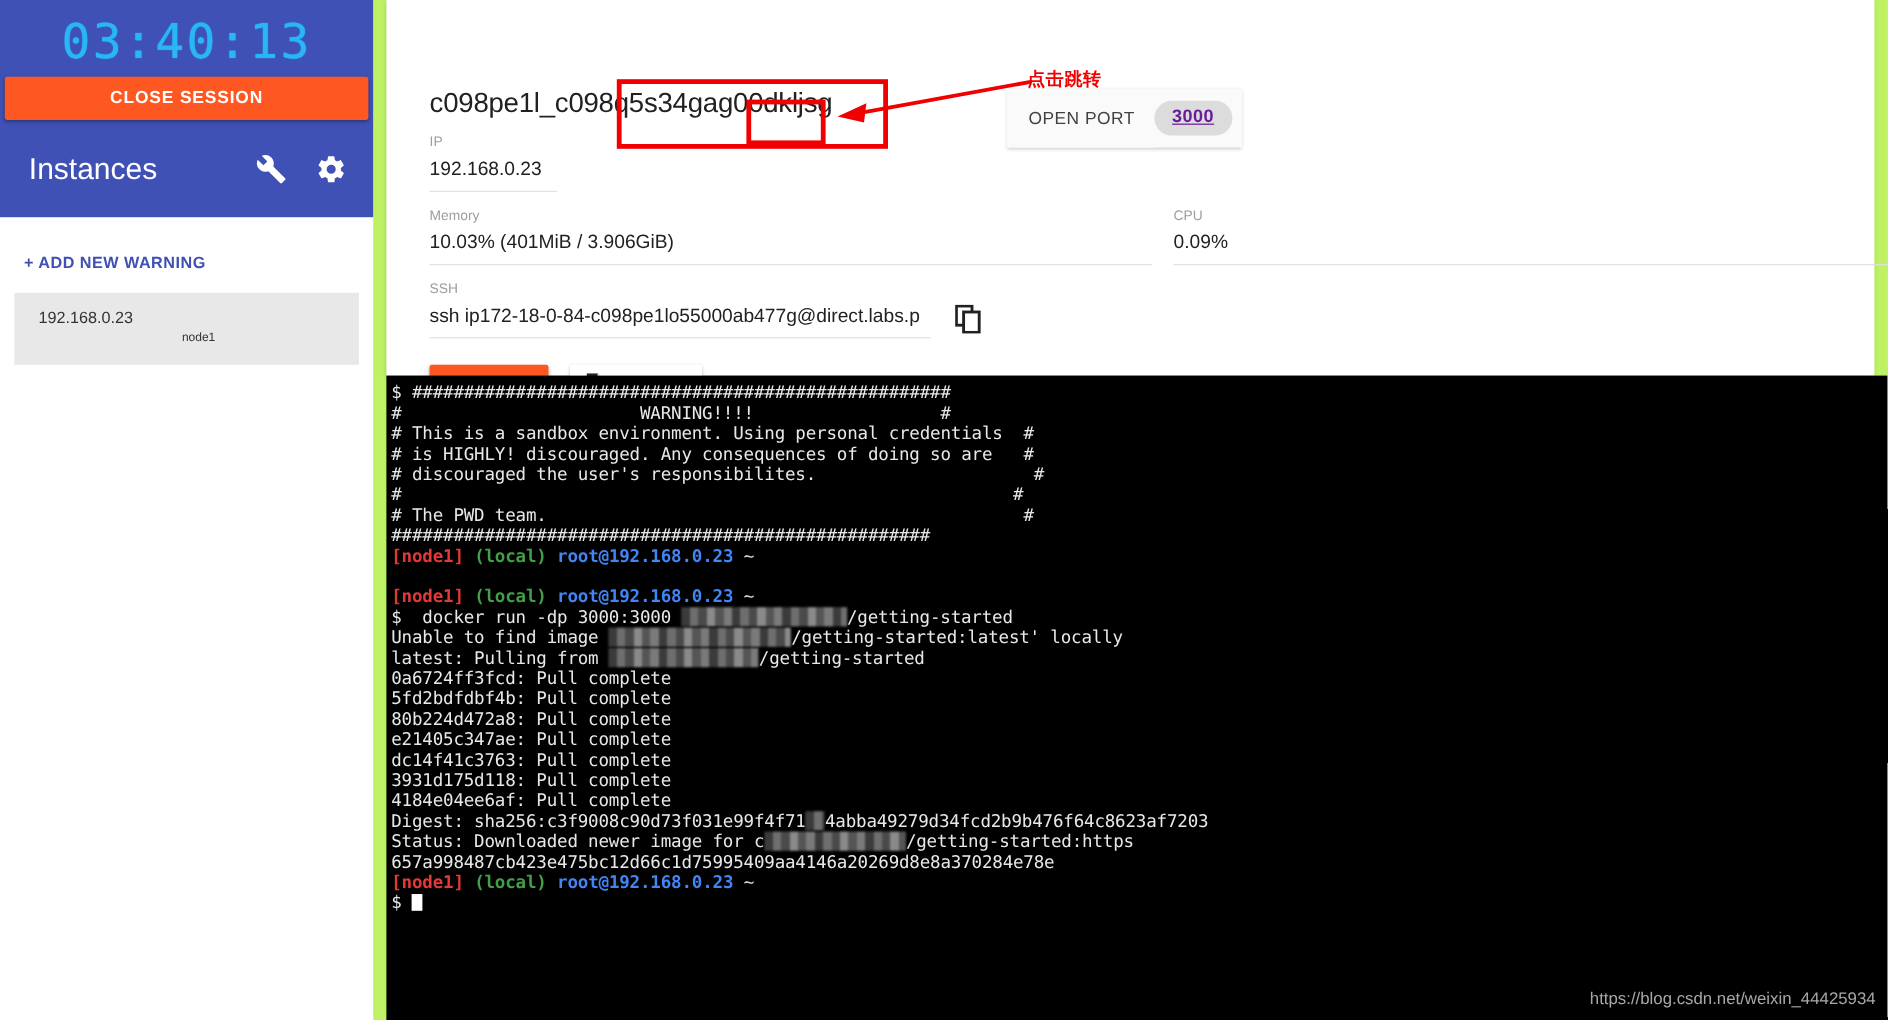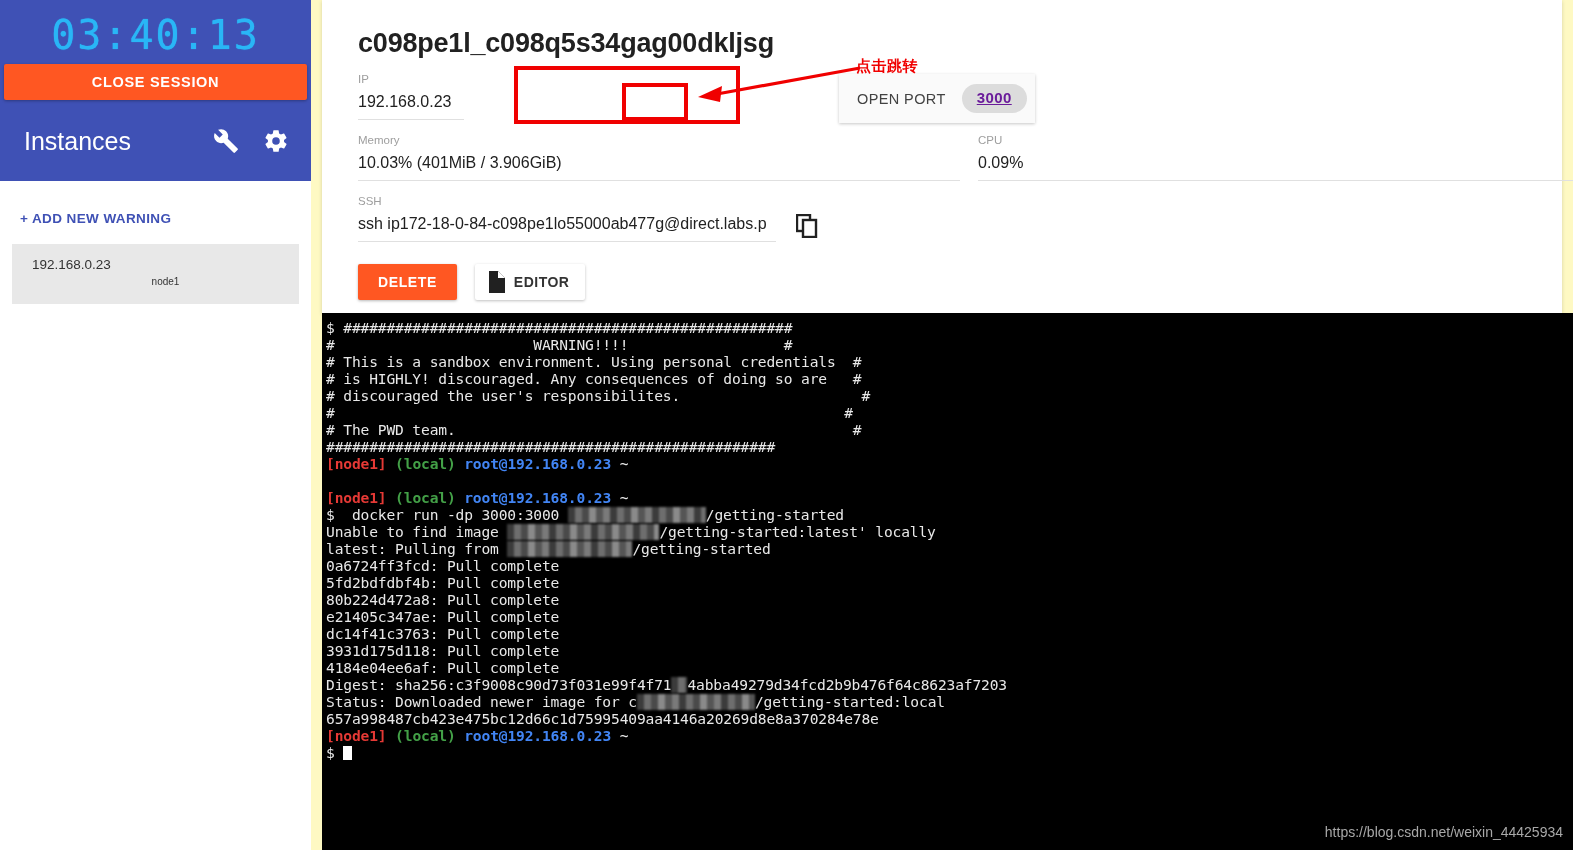--- a/index.html
+++ b/index.html
@@ -6,21 +6,21 @@
   html, body {
     margin: 0; padding: 0;
     width: 1573px; height: 850px;
     overflow: hidden;
     background: #ffffff;
     font-family: "Liberation Sans", sans-serif;
   }
   #root {
     position: relative;
     width: 1573px; height: 850px;
-    background: #fef9c3;
+    background: #bef264;
   }
 
   
   #sidebar {
     position: absolute;
     left: 0; top: 0;
     width: 311px; height: 850px;
     background: #ffffff;
   }
   #sidebar-header {
@@ -102,25 +102,26 @@
   #info-card {
     position: absolute;
     left: 0; top: 0;
     width: 1240px;
     height: 313px;
     background: #ffffff;
     box-shadow: 0 1px 4px rgba(0,0,0,0.16);
     padding: 0 18px;
   }
   #instance-title {
-    font-size: 27px;
+    font-size: 23px;
     color: #212121;
-    font-weight: 700;
+    font-weight: 400;
     padding: 28px 0 0 18px;
     letter-spacing: -0.2px;
+    margin-top: 44px;
   }
   .field-row {
     position: relative;
     display: flex;
   }
   .field {
     padding-left: 18px;
     padding-top: 12px;
   }
   .field-label {
@@ -430,21 +431,21 @@
 
     <div class="tline">0a6724ff3fcd: Pull complete</div>
     <div class="tline">5fd2bdfdbf4b: Pull complete</div>
     <div class="tline">80b224d472a8: Pull complete</div>
     <div class="tline">e21405c347ae: Pull complete</div>
     <div class="tline">dc14f41c3763: Pull complete</div>
     <div class="tline">3931d175d118: Pull complete</div>
     <div class="tline">4184e04ee6af: Pull complete</div>
 
     <div class="tline"><span>Digest: sha256:c3f9008c90d73f031e99f4f71</span><span class="redact small" style="width:16px"></span><span>4abba49279d34fcd2b9b476f64c8623af7203</span></div>
-    <div class="tline"><span>Status: Downloaded newer image for c</span><span class="redact" style="width:118px"></span><span>/getting-started:local</span></div>
+    <div class="tline"><span>Status: Downloaded newer image for c</span><span class="redact" style="width:118px"></span><span>/getting-started:https</span></div>
     <div class="tline">657a998487cb423e475bc12d66c1d75995409aa4146a20269d8e8a370284e78e</div>
 
     <div class="tline"><span class="c-red">[node1]</span> <span class="c-green">(local)</span> <span class="c-blue">root@192.168.0.23</span> <span class="c-white">~</span></div>
     <div class="tline"><span>$</span> <span id="cursor"></span></div>
 
     <div id="watermark">https://blog.csdn.net/weixin_44425934</div>
   </div>
 
 </div>
 

